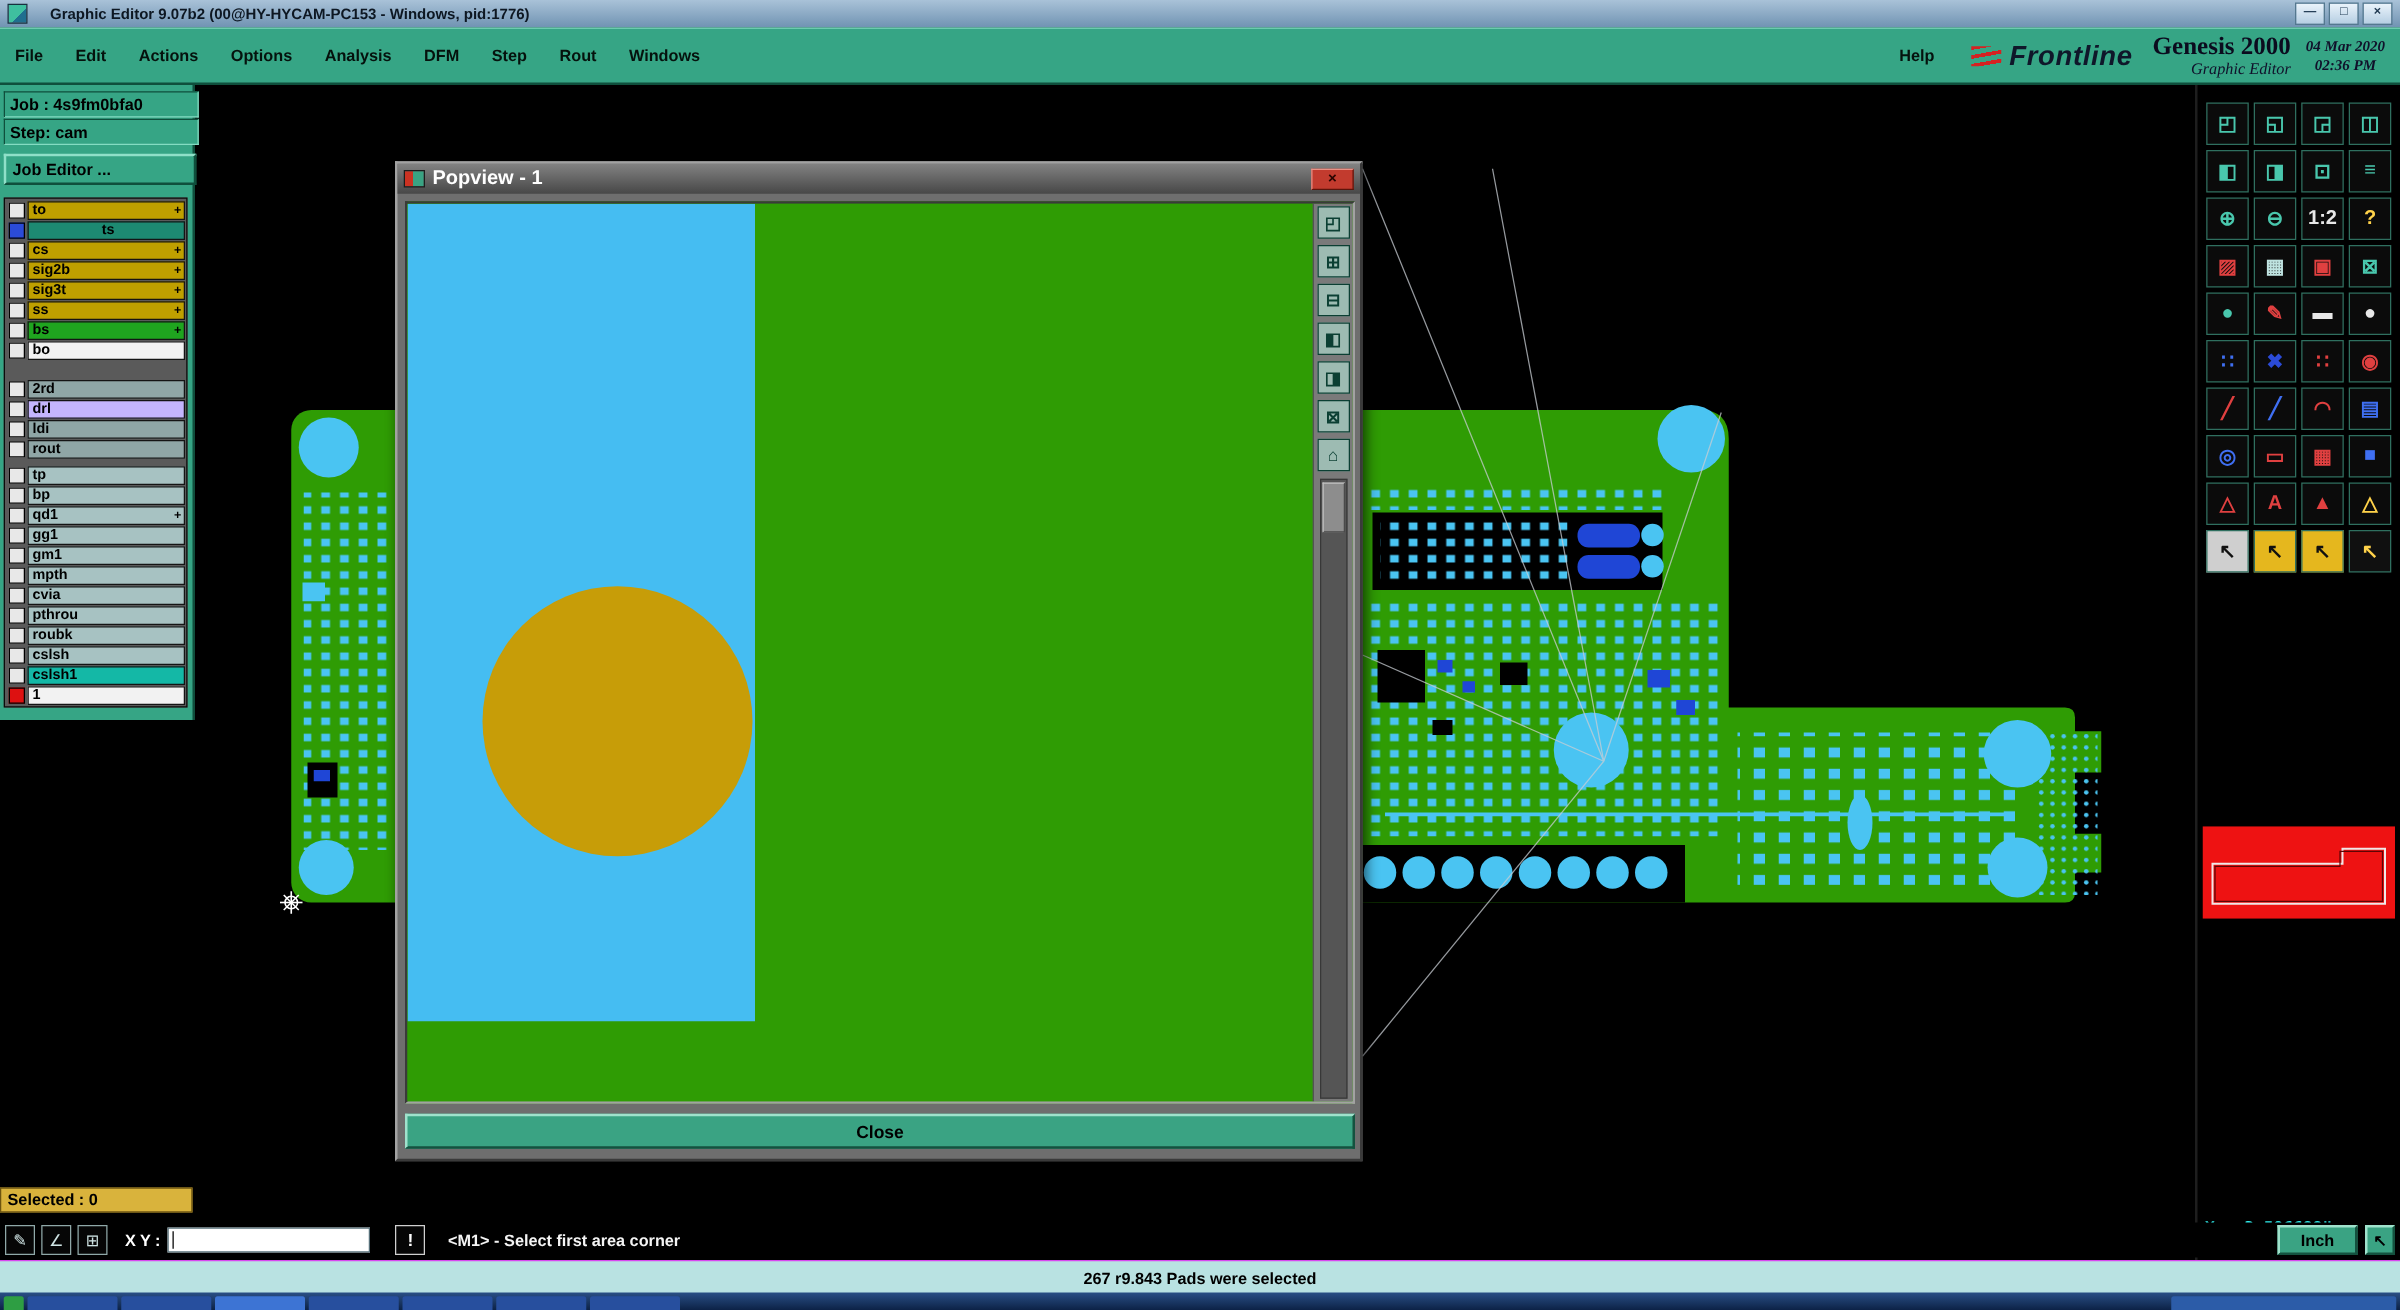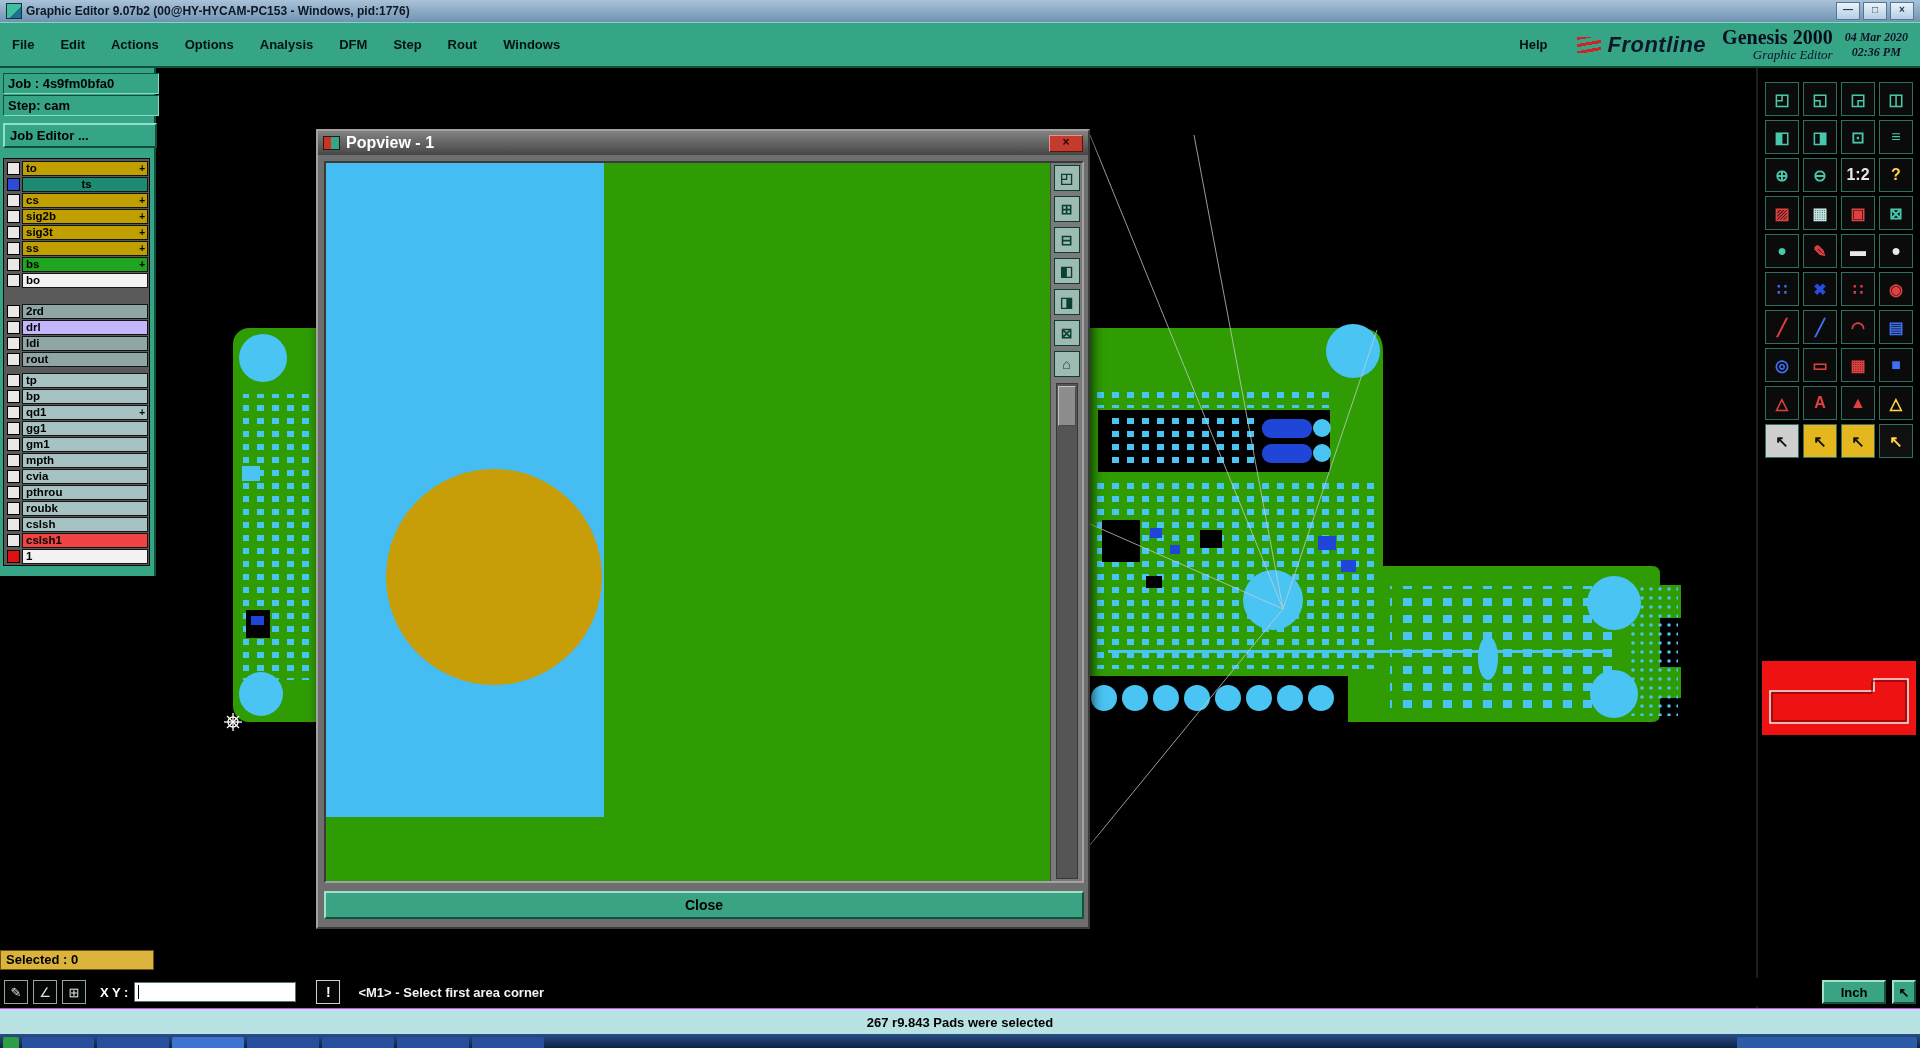--- a/index.html
+++ b/index.html
@@ -1,21 +1,21 @@
 <!DOCTYPE html>
 <html><head>
 <meta charset="utf-8">
 <style>
   html,body{margin:0;padding:0;background:#222;}
   .root{position:relative;width:1920px;height:1048px;background:#000;overflow:hidden;
         font-family:"Liberation Sans",sans-serif;-webkit-font-smoothing:none;}
 
   
   .titlebar{position:absolute;left:0;top:0;width:1920px;height:22px;
-    background:linear-gradient(#a9c2d8,#7093b2);display:flex;align-items:center;padding:0 6px;gap:4px;box-sizing:border-box;justify-content:space-between;}
+    background:linear-gradient(#a9c2d8,#7093b2);display:flex;align-items:center;padding:0 6px;gap:18px;box-sizing:border-box;justify-content:space-between;}
   .tb-icon{width:14px;height:14px;background:linear-gradient(135deg,#3fbf9f 0 60%,#1f6f8f 60% 100%);border:1px solid #18303f;}
   .tb-title{font-size:12px;font-weight:bold;color:#0d1722;white-space:nowrap;}
   .tb-btns{margin-left:auto;display:flex;gap:3px;}
   .tb-btn{width:22px;height:16px;background:linear-gradient(#eaf3fb,#b5cee2);border:1px solid #54788f;
     font-size:10px;line-height:14px;text-align:center;color:#1e3850;font-weight:bold;}
 
   
   .menubar{position:absolute;left:0;top:22px;width:1920px;height:46px;background:#36a585;
     border-top:1px solid #7fd8bd;border-bottom:2px solid #0f4f3c;display:flex;align-items:center;
     padding:0 12px;box-sizing:border-box;}
@@ -398,21 +398,21 @@
       </div>
         <div class="layer-row">
         <span class="chk"></span>
         <span class="lbl" style="background: rgb(167, 194, 194);">
           <span class="lname">cslsh</span>
           <span class="marker"></span>
         </span>
       </div>
         <div class="layer-row">
         <span class="chk"></span>
-        <span class="lbl" style="background: #ef4444;">
+        <span class="lbl" style="background: #14b8a6;">
           <span class="lname">cslsh1</span>
           <span class="marker"></span>
         </span>
       </div>
         <div class="layer-row">
         <span class="chk" style="background: rgb(221, 17, 17);"></span>
         <span class="lbl" style="background: rgb(242, 242, 242);">
           <span class="lname">1</span>
           <span class="marker"></span>
         </span>

